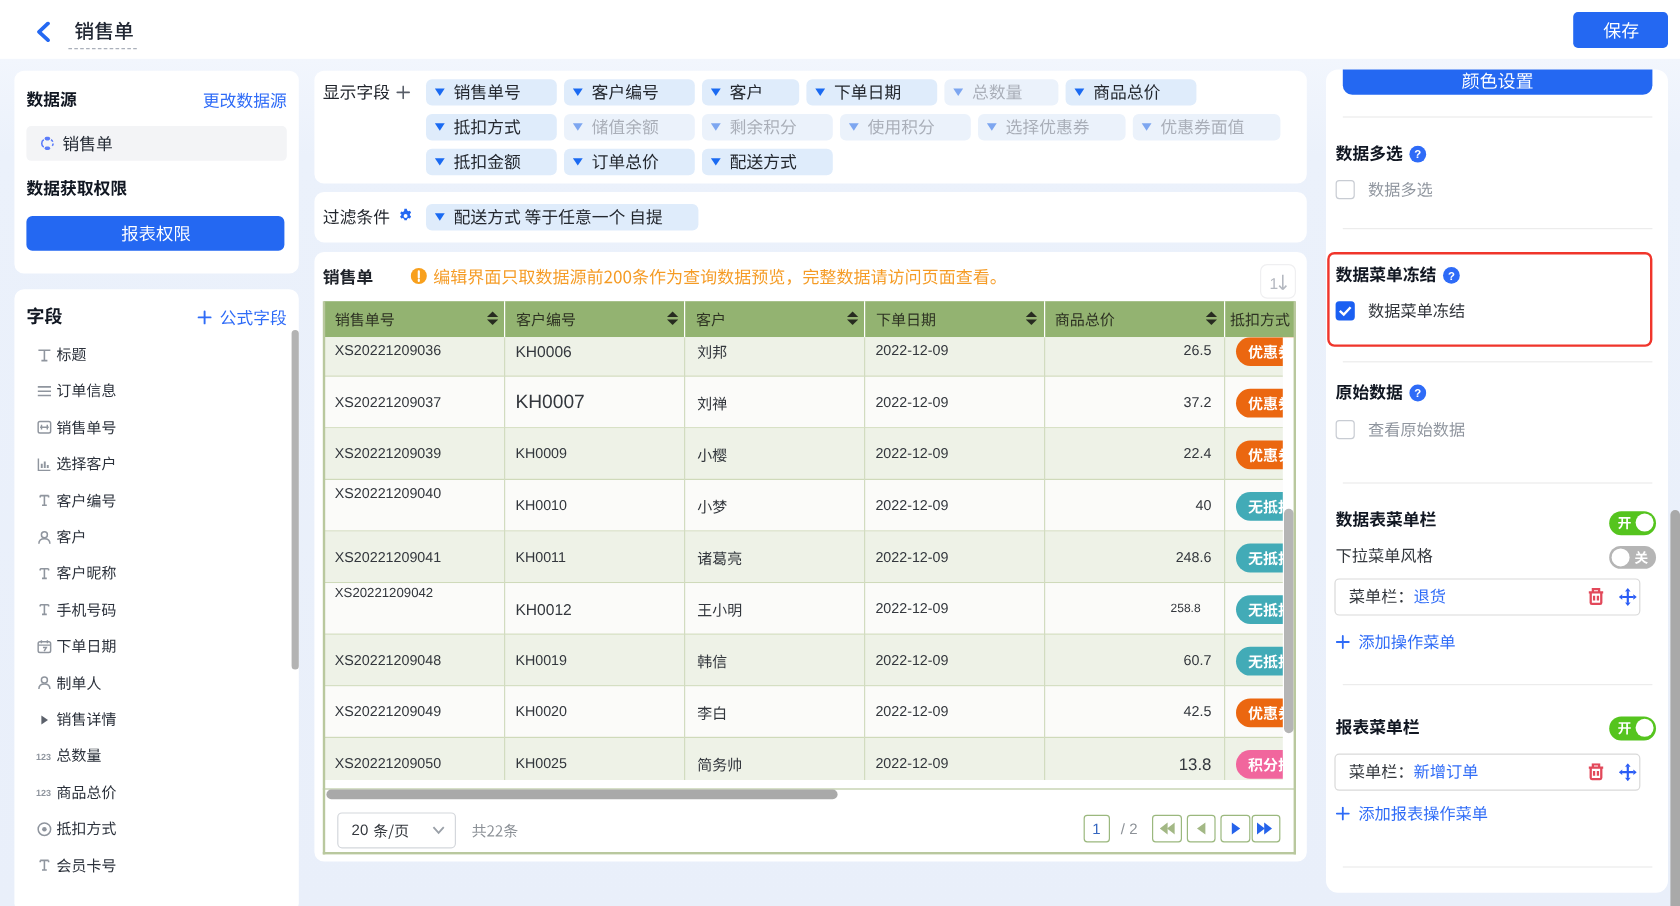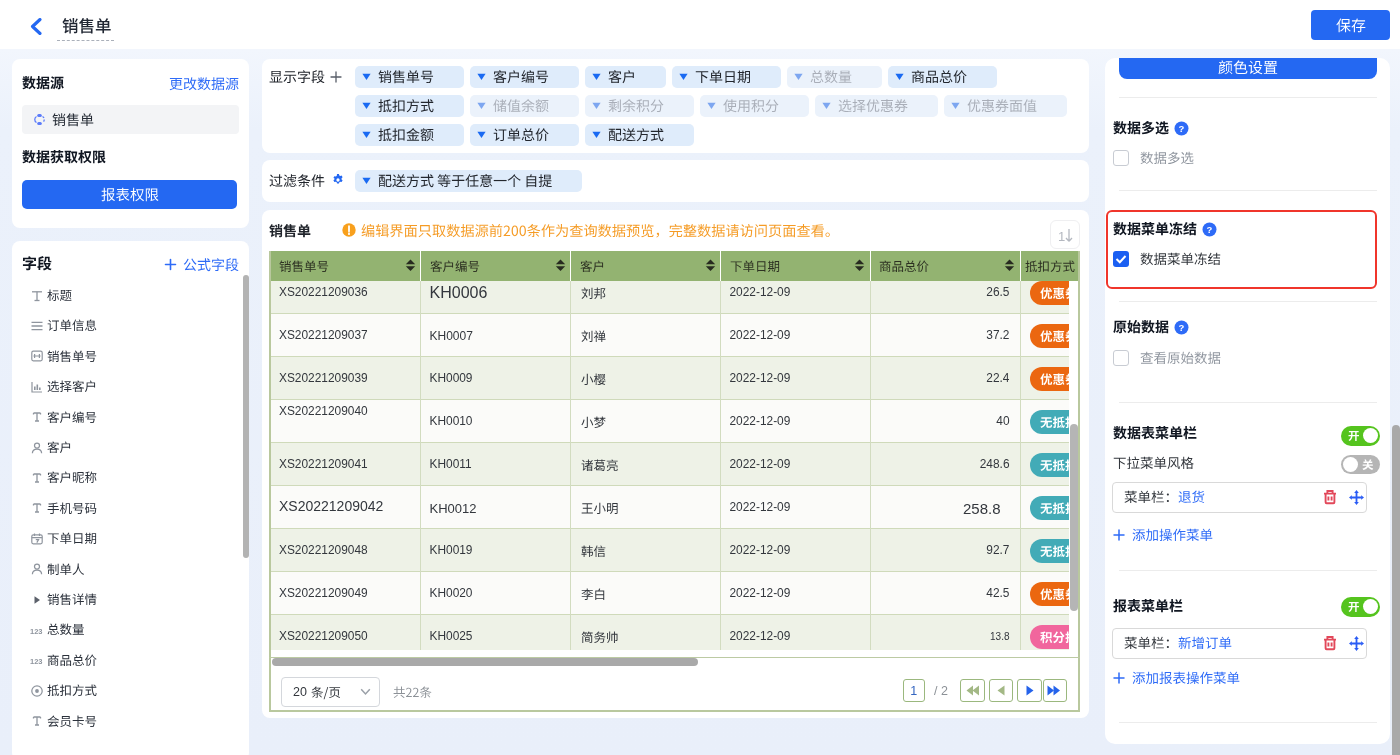--- a/index.html
+++ b/index.html
@@ -820,40 +820,40 @@
       <use href="#g58" x="0"></use>
       <use href="#g59" x="1000"></use>
       <use href="#g60" x="2000"></use>
       <use href="#g27" x="3000"></use>
     </g>
   </svg>
 <div style="position:absolute;left:1019.5px;top:251px;width:1px;height:30px;background:#fff"></div>
 <div style="position:absolute;left:270px;top:281px;width:808.5px;height:369px;overflow:hidden">
     <div style="position:absolute;left:0;top:-10px;width:808.5px;height:43px;background:#eef2e7;border-bottom:1px solid #cfdaba;box-sizing:border-box"></div>
     <div style="position:absolute;left:9px;top:11.5px;transform:translateY(-50%);font-size:11.9px;color:#33373d;line-height:1">XS20221209036</div>
-    <div style="position:absolute;left:159.5px;top:11.5px;transform:translateY(-50%);font-size:16px;color:#33373d;line-height:1">KH0006</div>
+    <div style="position:absolute;left:159.5px;top:11.5px;transform:translateY(-50%);font-size:13px;color:#33373d;line-height:1">KH0006</div>
     <svg style="position:absolute;left:310.5px;top:16.5px;overflow:visible" width="2" height="2">
       <g fill="#33373d" transform="scale(0.012500,-0.012500)">
         <use href="#g120" x="0"></use>
         <use href="#g121" x="1000"></use>
       </g>
     </svg>
     <div style="position:absolute;left:459.5px;top:11.5px;transform:translateY(-50%);font-size:11.9px;color:#33373d;line-height:1">2022-12-09</div>
     <div style="position:absolute;right:69px;top:11.5px;transform:translateY(-50%);font-size:11.9px;color:#33373d;line-height:1">26.5</div>
     <div style="position:absolute;left:760px;top:-0.5px;width:64px;height:24px;background:#eb6710;border-radius:12px"></div>
     <svg style="position:absolute;left:770.0px;top:16.5px;overflow:visible" width="2" height="2">
       <g fill="#ffffff" transform="scale(0.012500,-0.012500)">
         <use href="#g122" x="0"></use>
         <use href="#g123" x="1000"></use>
         <use href="#g124" x="2000"></use>
       </g>
     </svg>
     <div style="position:absolute;left:0;top:33px;width:808.5px;height:43px;background:#fbfbf9;border-bottom:1px solid #cfdaba;box-sizing:border-box"></div>
     <div style="position:absolute;left:9px;top:54.5px;transform:translateY(-50%);font-size:11.9px;color:#33373d;line-height:1">XS20221209037</div>
-    <div style="position:absolute;left:159.5px;top:54.5px;transform:translateY(-50%);font-size:12px;color:#33373d;line-height:1">KH0007</div>
+    <div style="position:absolute;left:159.5px;top:54.5px;transform:translateY(-50%);font-size:16px;color:#33373d;line-height:1">KH0007</div>
     <svg style="position:absolute;left:310.5px;top:59.5px;overflow:visible" width="2" height="2">
       <g fill="#33373d" transform="scale(0.012500,-0.012500)">
         <use href="#g120" x="0"></use>
         <use href="#g125" x="1000"></use>
       </g>
     </svg>
     <div style="position:absolute;left:459.5px;top:54.5px;transform:translateY(-50%);font-size:11.9px;color:#33373d;line-height:1">2022-12-09</div>
     <div style="position:absolute;right:69px;top:54.5px;transform:translateY(-50%);font-size:11.9px;color:#33373d;line-height:1">37.2</div>
     <div style="position:absolute;left:760px;top:42.5px;width:64px;height:24px;background:#eb6710;border-radius:12px"></div>
     <svg style="position:absolute;left:770.0px;top:59.5px;overflow:visible" width="2" height="2">
@@ -915,50 +915,50 @@
     <div style="position:absolute;right:69px;top:183.5px;transform:translateY(-50%);font-size:11.9px;color:#33373d;line-height:1">248.6</div>
     <div style="position:absolute;left:760px;top:171.5px;width:64px;height:24px;background:#42abb7;border-radius:12px"></div>
     <svg style="position:absolute;left:770.0px;top:188.5px;overflow:visible" width="2" height="2">
       <g fill="#ffffff" transform="scale(0.012500,-0.012500)">
         <use href="#g129" x="0"></use>
         <use href="#g130" x="1000"></use>
         <use href="#g131" x="2000"></use>
       </g>
     </svg>
     <div style="position:absolute;left:0;top:205px;width:808.5px;height:43px;background:#fbfbf9;border-bottom:1px solid #cfdaba;box-sizing:border-box"></div>
-    <div style="position:absolute;left:9px;top:225px;transform:translateY(-50%);font-size:14px;color:#33373d;line-height:1">XS20221209042</div>
+    <div style="position:absolute;left:9px;top:214px;transform:translateY(-50%);font-size:11px;color:#33373d;line-height:1">XS20221209042</div>
     <div style="position:absolute;left:159.5px;top:226.5px;transform:translateY(-50%);font-size:13px;color:#33373d;line-height:1">KH0012</div>
     <svg style="position:absolute;left:310.5px;top:231.5px;overflow:visible" width="2" height="2">
       <g fill="#33373d" transform="scale(0.012500,-0.012500)">
         <use href="#g135" x="0"></use>
         <use href="#g126" x="1000"></use>
         <use href="#g136" x="2000"></use>
       </g>
     </svg>
     <div style="position:absolute;left:459.5px;top:226.5px;transform:translateY(-50%);font-size:11.9px;color:#33373d;line-height:1">2022-12-09</div>
-    <div style="position:absolute;right:78px;top:226.5px;transform:translateY(-50%);font-size:15px;color:#33373d;line-height:1">258.8</div>
+    <div style="position:absolute;right:78px;top:226.5px;transform:translateY(-50%);font-size:10px;color:#33373d;line-height:1">258.8</div>
     <div style="position:absolute;left:760px;top:214.5px;width:64px;height:24px;background:#42abb7;border-radius:12px"></div>
     <svg style="position:absolute;left:770.0px;top:231.5px;overflow:visible" width="2" height="2">
       <g fill="#ffffff" transform="scale(0.012500,-0.012500)">
         <use href="#g129" x="0"></use>
         <use href="#g130" x="1000"></use>
         <use href="#g131" x="2000"></use>
       </g>
     </svg>
     <div style="position:absolute;left:0;top:248px;width:808.5px;height:43px;background:#eef2e7;border-bottom:1px solid #cfdaba;box-sizing:border-box"></div>
     <div style="position:absolute;left:9px;top:269.5px;transform:translateY(-50%);font-size:11.9px;color:#33373d;line-height:1">XS20221209048</div>
     <div style="position:absolute;left:159.5px;top:269.5px;transform:translateY(-50%);font-size:11.9px;color:#33373d;line-height:1">KH0019</div>
     <svg style="position:absolute;left:310.5px;top:274.5px;overflow:visible" width="2" height="2">
       <g fill="#33373d" transform="scale(0.012500,-0.012500)">
         <use href="#g137" x="0"></use>
         <use href="#g33" x="1000"></use>
       </g>
     </svg>
     <div style="position:absolute;left:459.5px;top:269.5px;transform:translateY(-50%);font-size:11.9px;color:#33373d;line-height:1">2022-12-09</div>
-    <div style="position:absolute;right:69px;top:269.5px;transform:translateY(-50%);font-size:11.9px;color:#33373d;line-height:1">92.7</div>
+    <div style="position:absolute;right:69px;top:269.5px;transform:translateY(-50%);font-size:11.9px;color:#33373d;line-height:1">60.7</div>
     <div style="position:absolute;left:760px;top:257.5px;width:64px;height:24px;background:#42abb7;border-radius:12px"></div>
     <svg style="position:absolute;left:770.0px;top:274.5px;overflow:visible" width="2" height="2">
       <g fill="#ffffff" transform="scale(0.012500,-0.012500)">
         <use href="#g129" x="0"></use>
         <use href="#g130" x="1000"></use>
         <use href="#g131" x="2000"></use>
       </g>
     </svg>
     <div style="position:absolute;left:0;top:291px;width:808.5px;height:43px;background:#fbfbf9;border-bottom:1px solid #cfdaba;box-sizing:border-box"></div>
     <div style="position:absolute;left:9px;top:312.5px;transform:translateY(-50%);font-size:11.9px;color:#33373d;line-height:1">XS20221209049</div>
@@ -983,21 +983,21 @@
     <div style="position:absolute;left:9px;top:355.5px;transform:translateY(-50%);font-size:11.9px;color:#33373d;line-height:1">XS20221209050</div>
     <div style="position:absolute;left:159.5px;top:355.5px;transform:translateY(-50%);font-size:11.9px;color:#33373d;line-height:1">KH0025</div>
     <svg style="position:absolute;left:310.5px;top:360.5px;overflow:visible" width="2" height="2">
       <g fill="#33373d" transform="scale(0.012500,-0.012500)">
         <use href="#g140" x="0"></use>
         <use href="#g141" x="1000"></use>
         <use href="#g142" x="2000"></use>
       </g>
     </svg>
     <div style="position:absolute;left:459.5px;top:355.5px;transform:translateY(-50%);font-size:11.9px;color:#33373d;line-height:1">2022-12-09</div>
-    <div style="position:absolute;right:69px;top:355.5px;transform:translateY(-50%);font-size:10px;color:#33373d;line-height:1">13.8</div>
+    <div style="position:absolute;right:69px;top:355.5px;transform:translateY(-50%);font-size:14px;color:#33373d;line-height:1">13.8</div>
     <div style="position:absolute;left:760px;top:343.5px;width:64px;height:24px;background:#f1669d;border-radius:12px"></div>
     <svg style="position:absolute;left:770.0px;top:360.5px;overflow:visible" width="2" height="2">
       <g fill="#ffffff" transform="scale(0.012500,-0.012500)">
         <use href="#g143" x="0"></use>
         <use href="#g144" x="1000"></use>
         <use href="#g130" x="2000"></use>
         <use href="#g131" x="3000"></use>
       </g>
     </svg>
     <div style="position:absolute;left:150px;top:0;width:1px;height:369px;background:#d2dcc0"></div>

